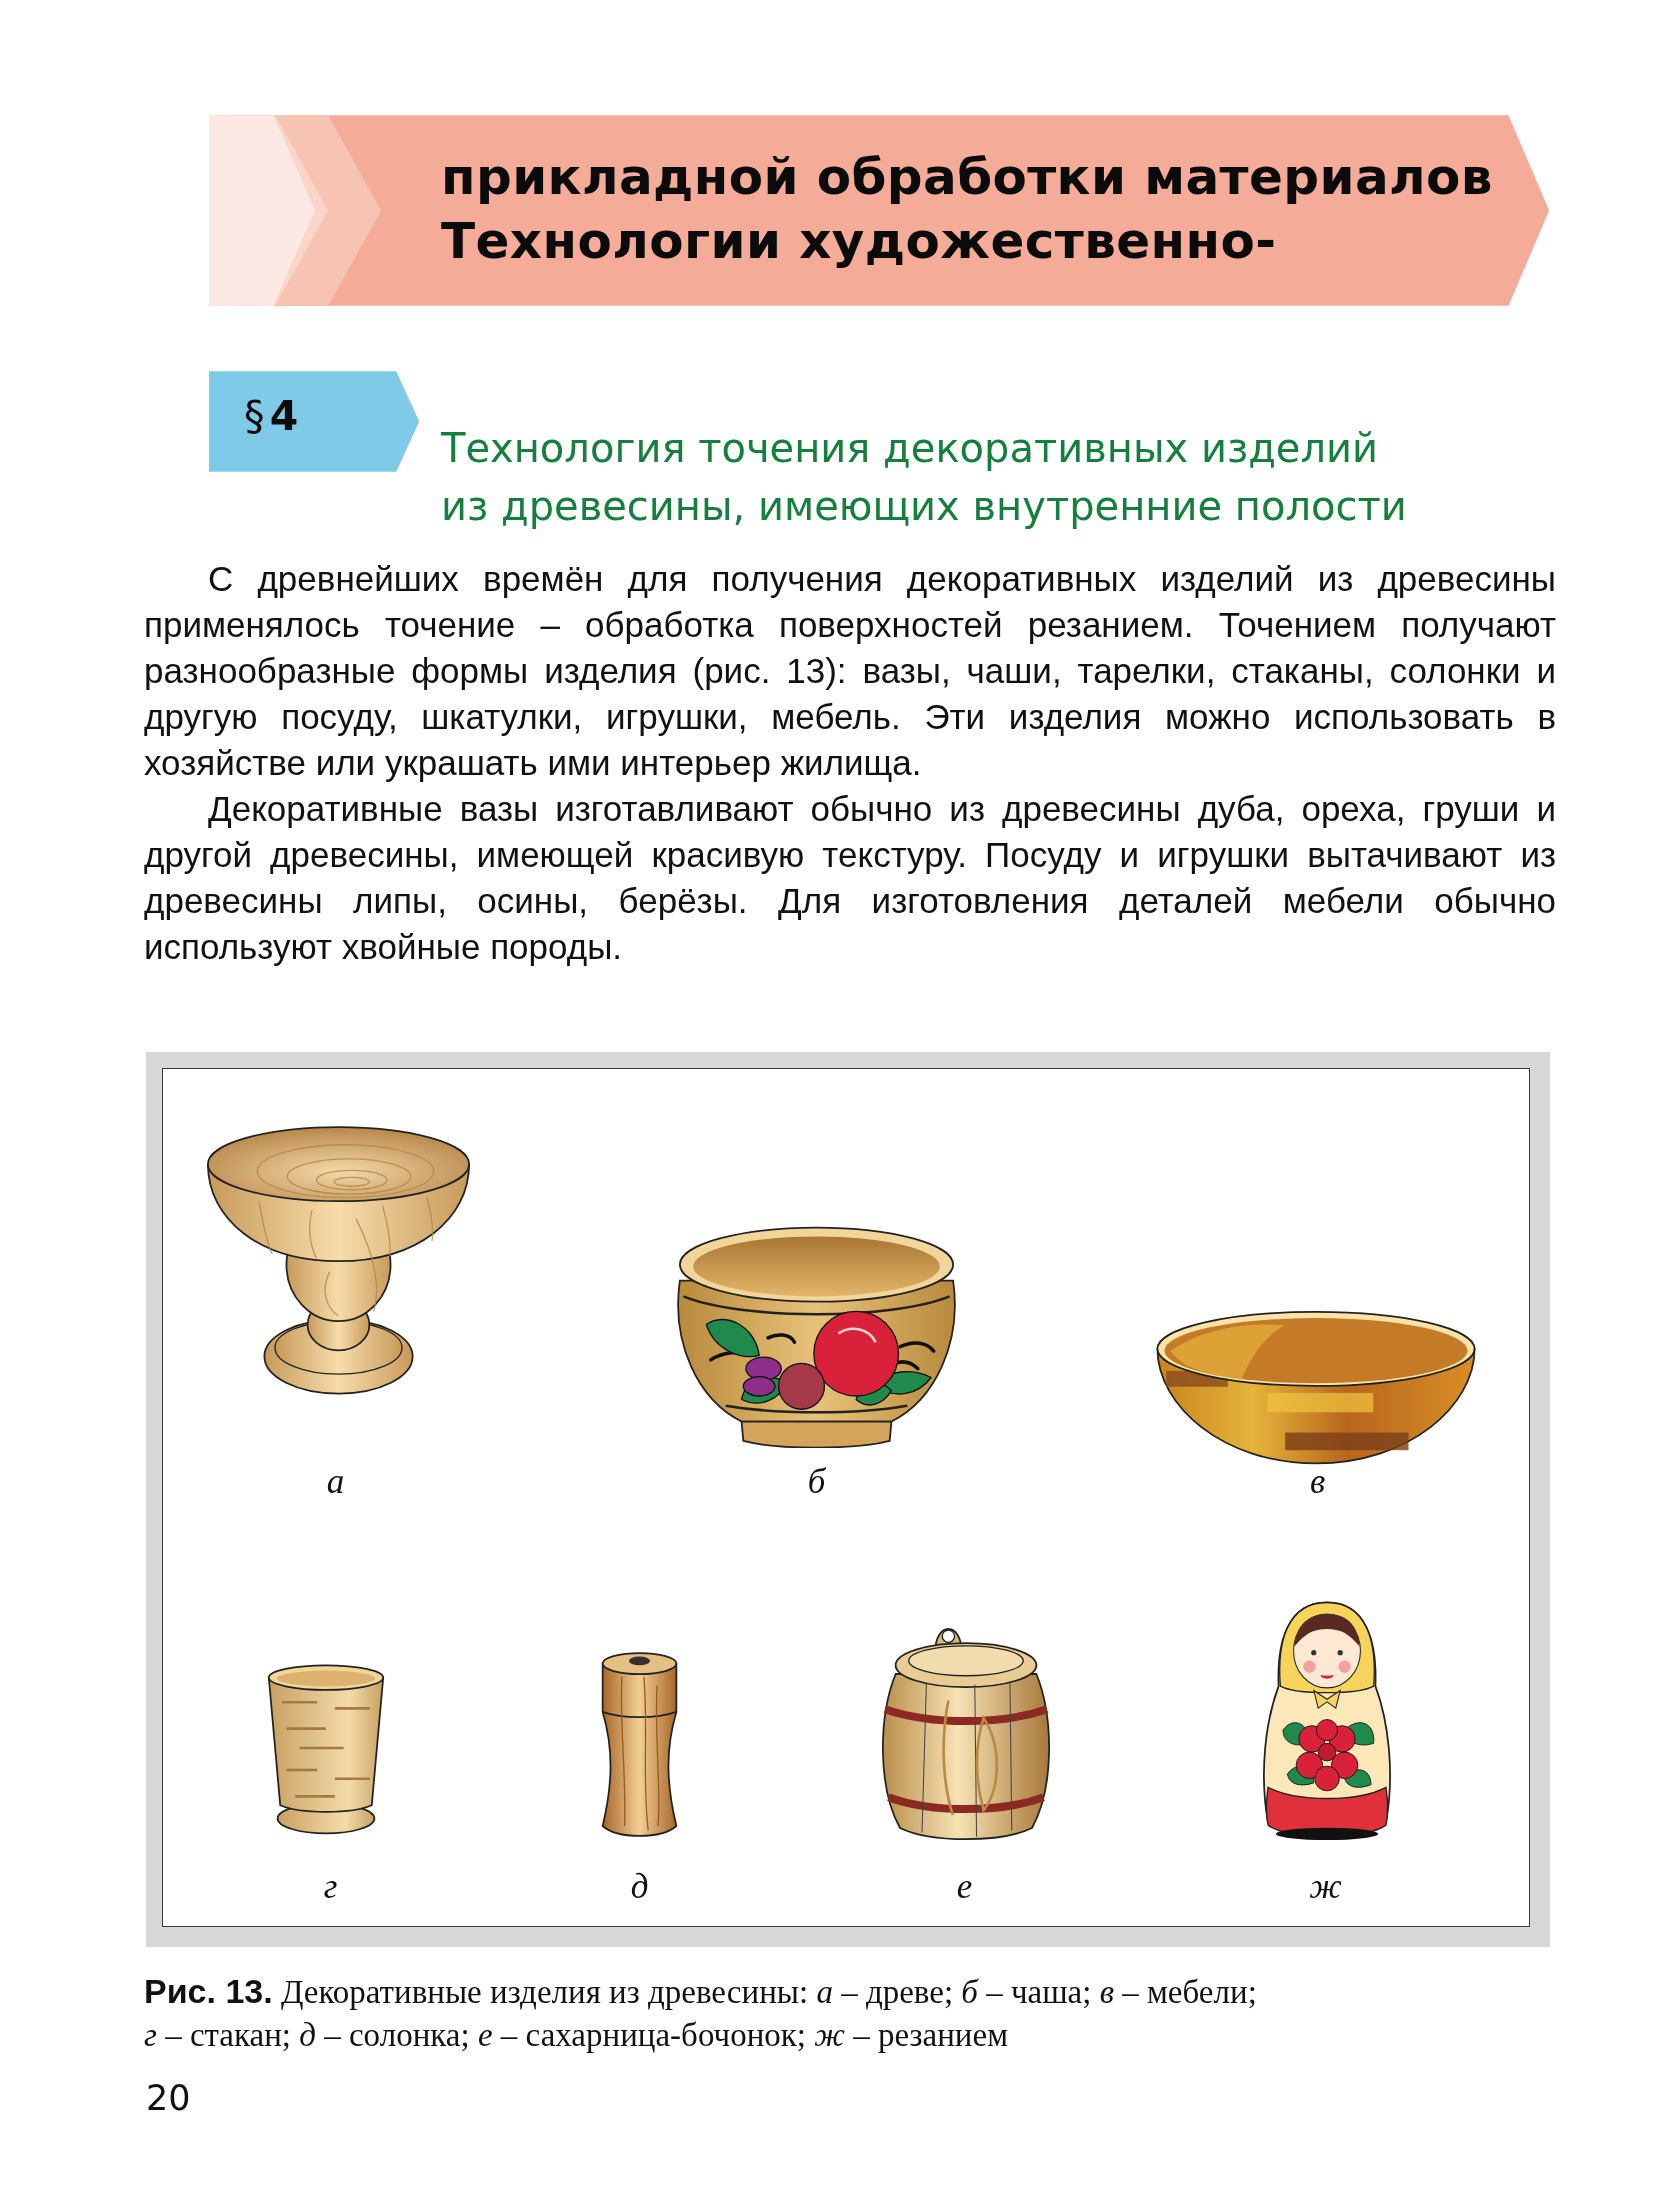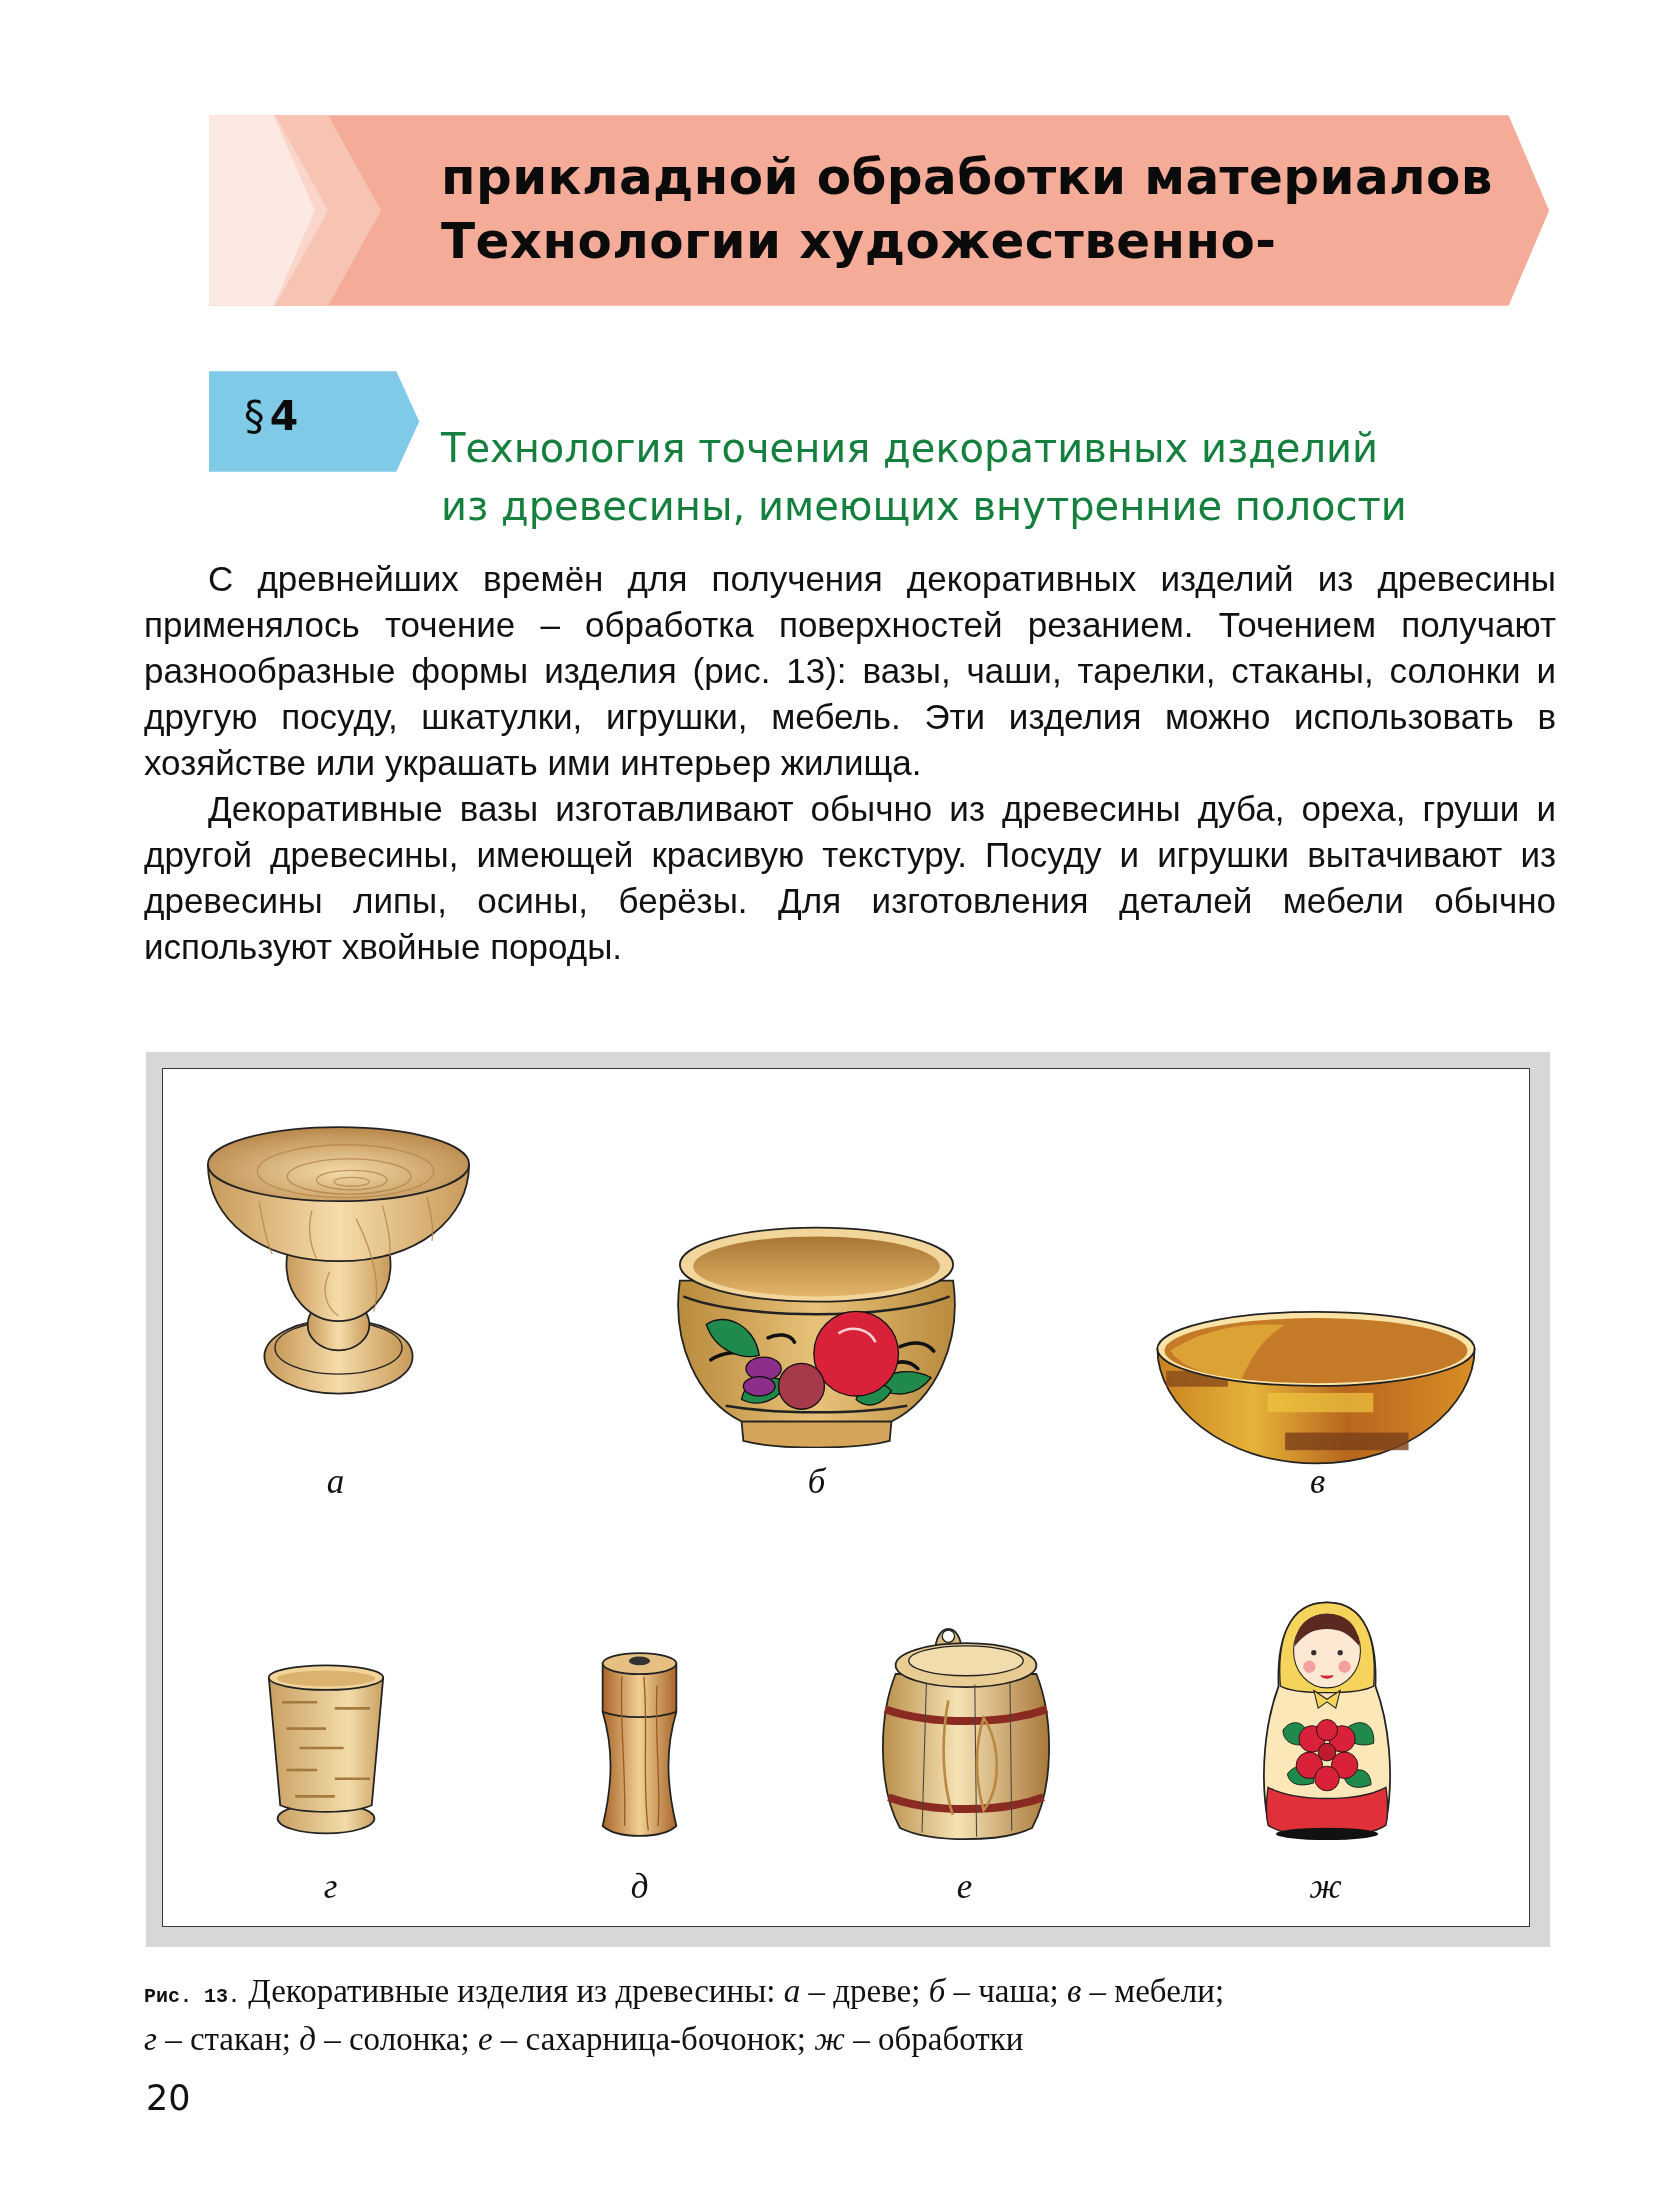--- a/index.html
+++ b/index.html
@@ -23,21 +23,21 @@
   .body-text p { margin:0; text-indent:64px; }
 
   
   .fig-outer { position:absolute; left:146px; top:1052px; width:1404px; height:895px; background:#d7d7d7; }
   .fig-inner { position:absolute; left:16px; top:16px; width:1368px; height:859px; background:#ffffff; border:1.8px solid #3a3a3a; box-sizing:border-box; }
   .item { position:absolute; }
   .item svg { display:block; }
   .item-label { position:absolute; font-family:"Liberation Serif", serif; font-style:italic; font-size:35px; color:#111; text-align:center; width:71px; }
 
   .caption { position:absolute; left:144px; top:1970px; width:1412px; font-family:"Liberation Serif", serif; font-size:33px; line-height:43px; color:#111; }
-  .caption .fig-ref { font-family:Liberation Mono, monospace; font-weight:bold; font-size:20px; }
+  .caption .fig-ref { font-family:Liberation Sans, sans-serif; font-weight:bold; font-size:34px; }
   .caption i { font-style:italic; }
 
   .page-number { position:absolute; left:146px; top:2078px; font-family:"DejaVu Sans", sans-serif; font-size:35px; color:#111; }
 </style>
 </head>
 <body>
 
 <div class="banner">
   <svg width="1341" height="191" viewBox="0 0 1520 216">
     <polygon points="0,0 1473,0 1519,108 1473,216 0,216" fill="#f4ab98"></polygon>
@@ -271,17 +271,17 @@
         </g>
         <circle cx="75" cy="175" r="10" fill="#c01a30" stroke="#111"></circle>
       </svg>
     </div>
     <div class="item-label" style="left:1127px; top:798px;">ж</div>
 
   </div>
 </div>
 
 <div class="caption">
-  <span class="fig-ref">Рис. 13.</span><span> Декоративные изделия из древесины: </span><i>а</i><span> – древе; </span><i>б</i><span> – чаша; </span><i>в</i><span> – мебели;</span><br><i>г</i><span> – стакан; </span><i>д</i><span> – солонка; </span><i>е</i><span> – сахарница-бочонок; </span><i>ж</i><span> – обработки</span>
+  <span class="fig-ref">Рис. 13.</span><span> Декоративные изделия из древесины: </span><i>а</i><span> – древе; </span><i>б</i><span> – чаша; </span><i>в</i><span> – мебели;</span><br><i>г</i><span> – стакан; </span><i>д</i><span> – солонка; </span><i>е</i><span> – сахарница-бочонок; </span><i>ж</i><span> – резанием</span>
 </div>
 
 <div class="page-number">20</div>
 
 
 </body></html>

